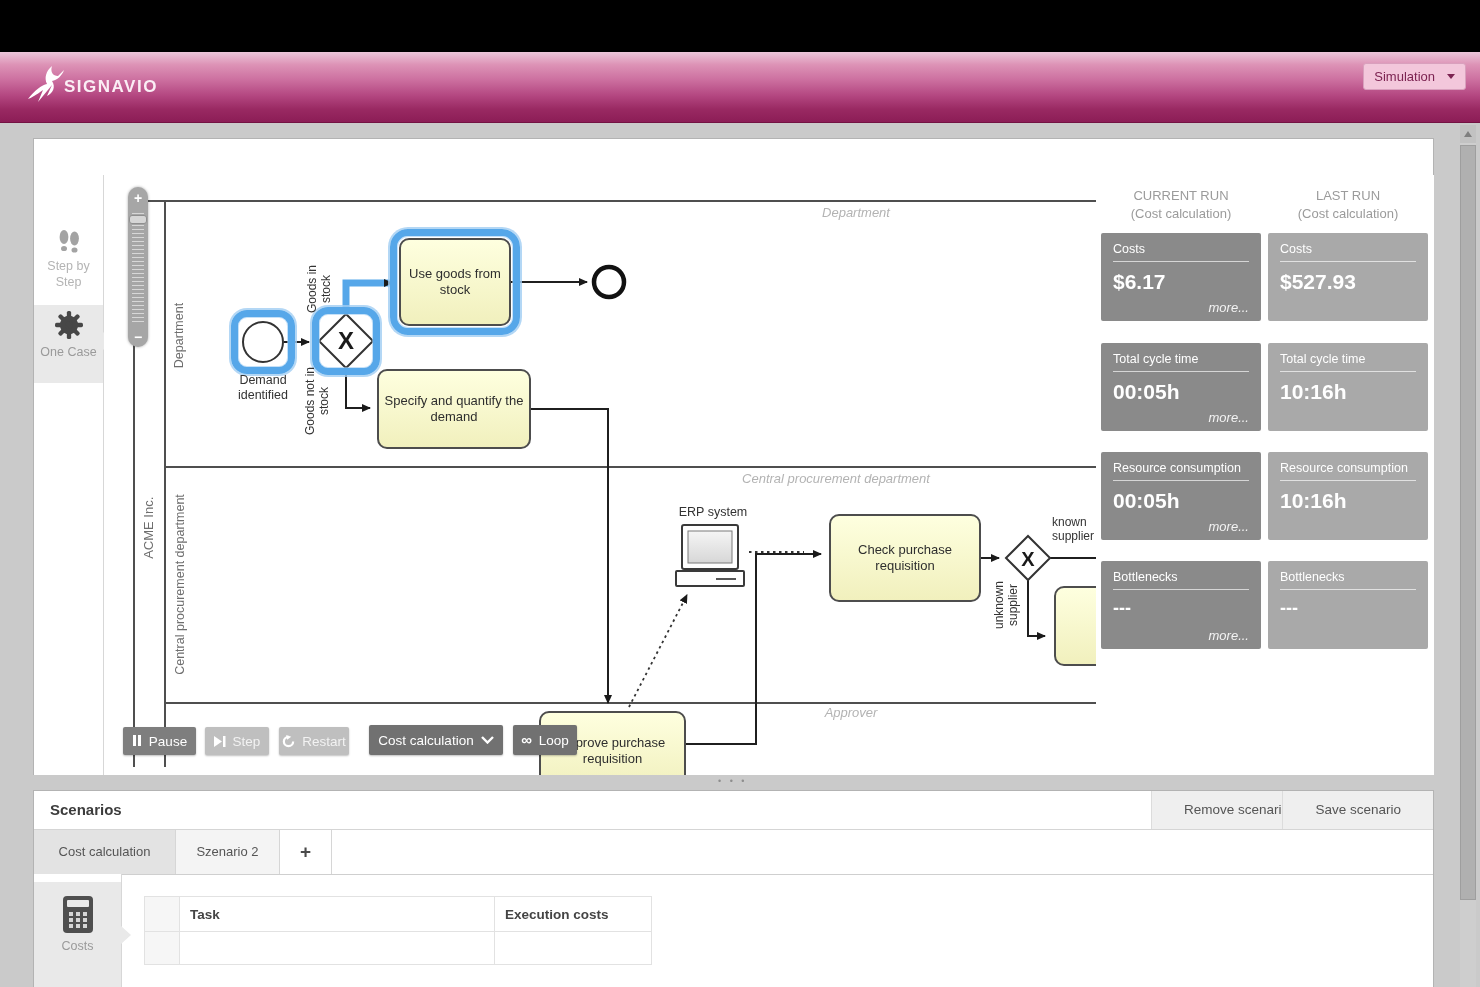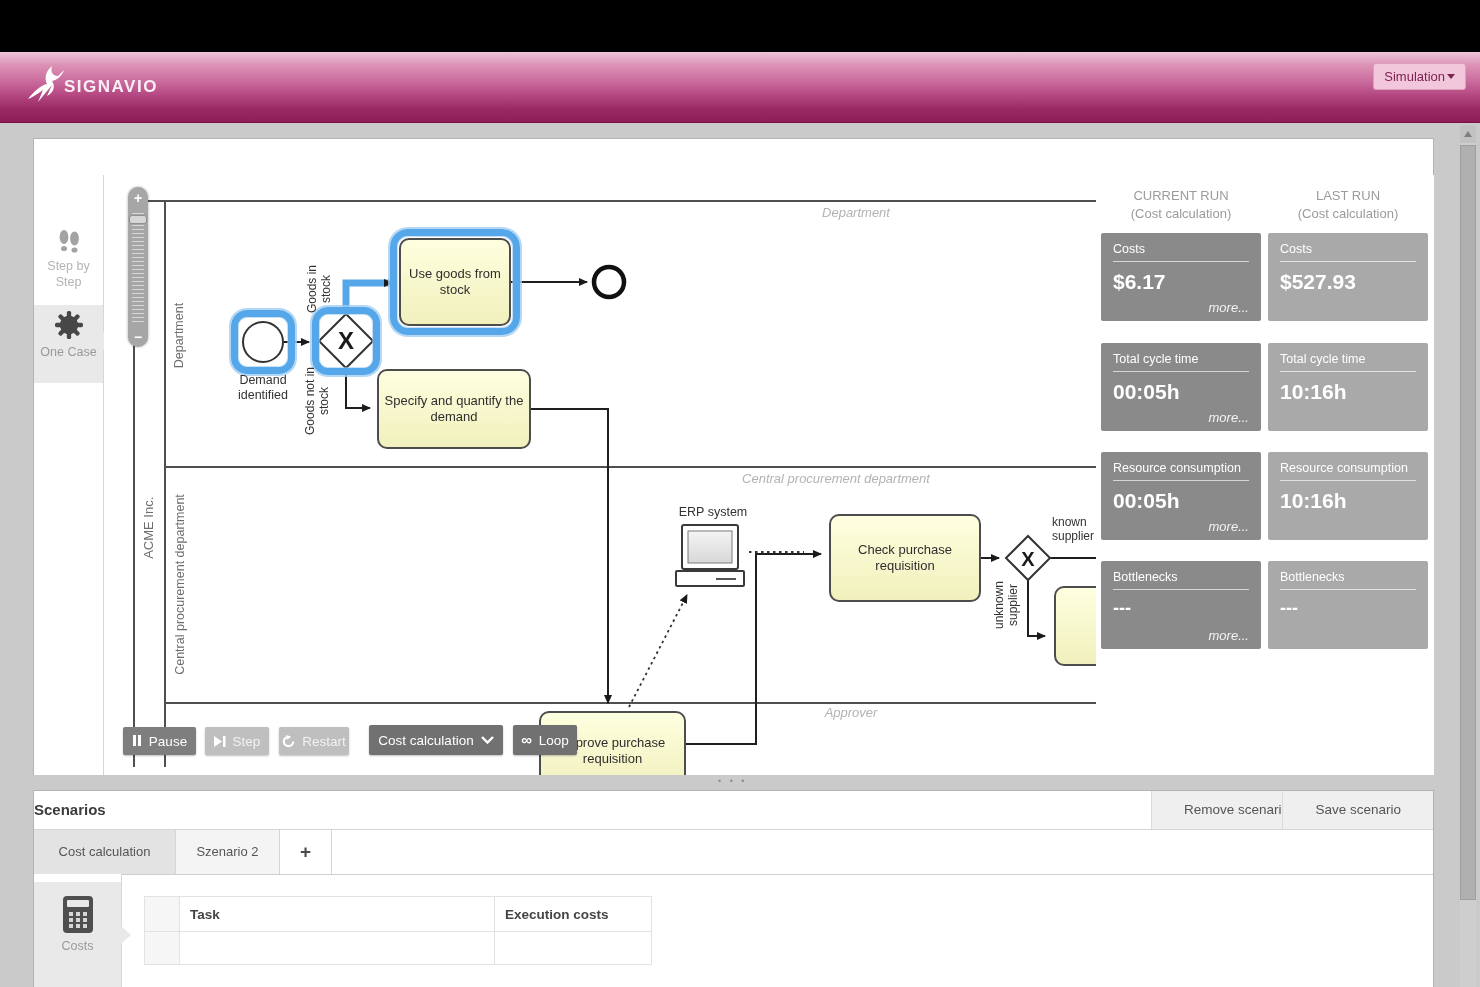--- a/index.html
+++ b/index.html
@@ -5,21 +5,21 @@
   html,body{margin:0;padding:0;background:#fff;}
   .screen{position:relative;width:1480px;height:987px;overflow:hidden;
           font-family:"Liberation Sans",sans-serif;background:#000000;-webkit-font-smoothing:antialiased;}
   .abs{position:absolute;}
   
   .appbar{position:absolute;left:0;top:52px;width:1480px;height:70px;
     background:linear-gradient(180deg,#ecc6da 0%,#dd93b6 18%,#cc6f9f 40%,#b44781 62%,#992962 82%,#8c1d56 100%);
     border-bottom:1px solid #731243;}
   .brand-text{color:#fbeef5;font-size:17px;font-weight:bold;letter-spacing:1.5px;}
   .nav-pill{position:absolute;right:14px;top:11px;height:25px;background:#f3c7db;border:1px solid #d9a0bd;
-    border-radius:3px;color:#7c2351;font-size:13px;display:flex;align-items:center;gap:2px;padding:0 10px;cursor:pointer;}
+    border-radius:3px;color:#7c2351;font-size:13px;display:flex;align-items:center;gap:12px;padding:0 10px;cursor:pointer;}
   .caret-down{width:0;height:0;border:4px solid transparent;border-top:5px solid #7c2351;margin-top:4px;}
   .grey-bg{position:absolute;left:0;top:122px;width:1480px;height:865px;background:#cacaca;}
   
   .panel{position:absolute;background:#fff;border:1px solid #b3b3b3;box-sizing:border-box;}
   .panel-title{height:36px;line-height:36px;padding-left:12px;font-size:15px;font-weight:bold;color:#3c3c3c;
     border-bottom:1px solid #d9d9d9;box-sizing:border-box;}
   
   .rail{position:absolute;background:#fff;border-right:1px solid #d7d7d7;box-sizing:border-box;}
   .rail-item{position:absolute;left:0;width:100%;text-align:center;color:#b4b4b4;font-size:12.5px;line-height:1.25;cursor:pointer;}
   .rail-item .ric{display:block;margin:0 auto 6px auto;}
@@ -56,21 +56,21 @@
   .mcard{position:absolute;width:160px;height:88px;border-radius:2px;color:#fff;padding:9px 12px;box-sizing:border-box;}
   .mcard .mt{font-size:12.5px;border-bottom:1px solid rgba(255,255,255,.65);padding-bottom:5px;margin-bottom:8px;}
   .mcard .mv{font-size:21px;font-weight:bold;}
   .mcard .more{position:absolute;right:12px;bottom:6px;font-size:13px;font-style:italic;color:rgba(255,255,255,.9);cursor:pointer;}
   .mc-cur{background:#8a8a8a;}
   .mc-last{background:#a9a9a9;}
   
   .divider-dots{position:absolute;color:#8e8e8e;font-size:9px;letter-spacing:3px;cursor:row-resize;}
   
   .scn-head{height:38px;border-bottom:1px solid #d5d5d5;position:relative;}
-  .scn-title{line-height:38px;padding-left:0;font-size:15px;font-weight:bold;color:#3c3c3c;}
+  .scn-title{line-height:38px;padding-left:16px;font-size:15px;font-weight:bold;color:#3c3c3c;}
   .scn-btn{position:absolute;top:0;height:38px;line-height:38px;background:#efefef;color:#555;
     font-size:13.5px;padding:0 32px;border-left:1px solid #dcdcdc;cursor:pointer;}
   .tabbar{height:44px;border-bottom:1px solid #cfcfcf;position:relative;background:#fff;}
   .tab{position:absolute;top:0;height:44px;line-height:44px;text-align:center;font-size:13px;color:#555;
     border-right:1px solid #d6d6d6;cursor:pointer;box-sizing:border-box;}
   .tab.active{background:#e3e3e3;}
   .tab.idle{background:#f4f4f4;}
   .tab.add{background:#fff;font-size:19px;font-weight:bold;color:#4a4a4a;}
   .calc-icon{position:relative;width:30px;height:37px;background:#4f4f4f;border-radius:4px;margin:0 auto 6px auto;}
   .calc-icon .scr{position:absolute;left:4px;top:4px;right:4px;height:7px;background:#e9e9e9;border-radius:1px;}

